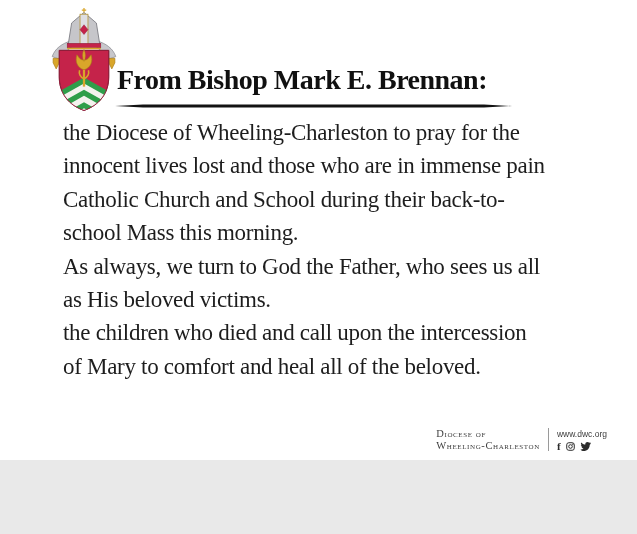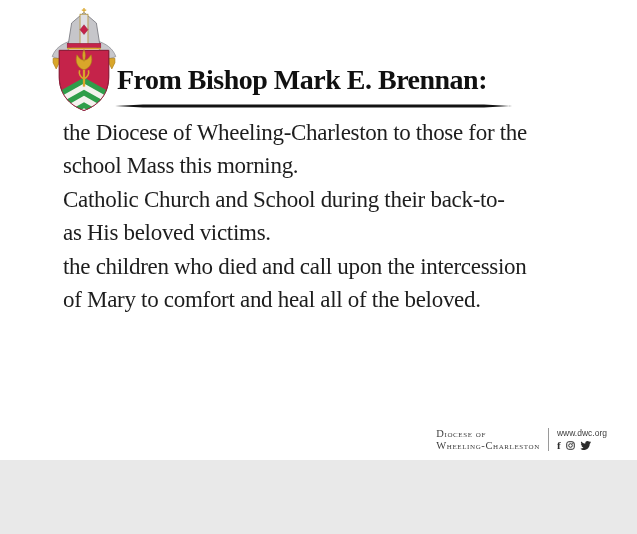--- a/index.html
+++ b/index.html
@@ -49,21 +49,21 @@
     letter-spacing: -0.3px;
     color: #1d1d1d;
   }
   .statement .line { white-space: nowrap; }
 
   
   .footer {
     position: absolute;
     right: 30px; bottom: 9px;
     display: flex;
-    align-items: flex-start;
+    align-items: center;
     gap: 8px;
   }
   .org {
     font-family: "Liberation Serif", serif;
     font-variant: small-caps;
     font-size: 10.5px;
     line-height: 11.5px;
     letter-spacing: 0.6px;
     color: #3d3d3d;
     text-align: left;
@@ -139,23 +139,25 @@
 
   <h1 class="title">From Bishop Mark E. Brennan:</h1>
 
   <div class="title-divider">
     <svg viewBox="0 0 397 4" preserveAspectRatio="none">
       <polygon points="0,2 28,0.6 369,0.6 397,2 369,3.4 28,3.4" fill="#121212"></polygon>
     </svg>
   </div>
 
   <div class="statement">
-      <div class="line">the Diocese of Wheeling-Charleston to those for the</div>
+      <div class="line">the Diocese of Wheeling-Charleston to pray for the</div>
+      <div class="line">innocent lives lost and those who are in immense pain</div>
+      <div class="line">Catholic Church and School during their back-to-</div>
       <div class="line">school Mass this morning.</div>
-      <div class="line">Catholic Church and School during their back-to-</div>
+      <div class="line">As always, we turn to God the Father, who sees us all</div>
       <div class="line">as His beloved victims.</div>
       <div class="line">the children who died and call upon the intercession</div>
       <div class="line">of Mary to comfort and heal all of the beloved.</div>
     </div>
 
   <div class="footer">
     <div class="org">
       <div>Diocese of</div>
       <div>Wheeling-Charleston</div>
     </div>

